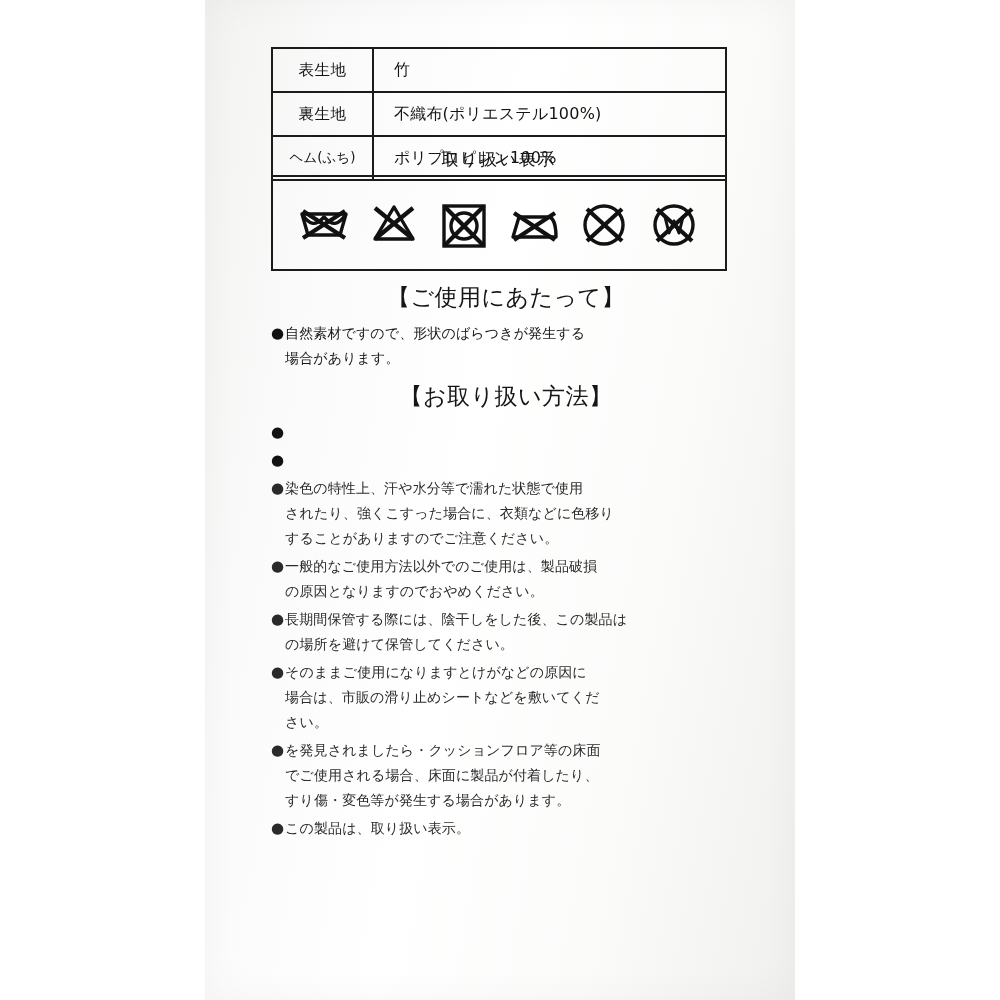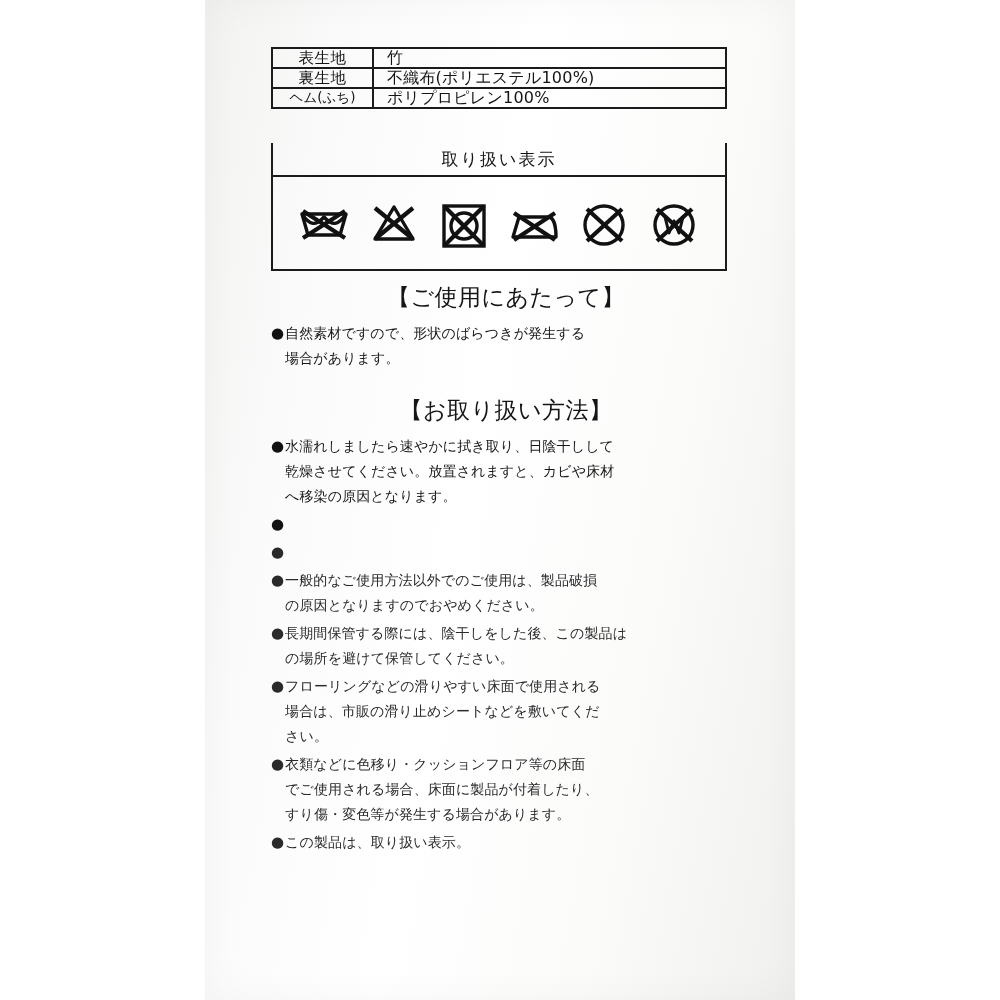--- a/index.html
+++ b/index.html
@@ -37,23 +37,24 @@
     left: 66px;
     top: 47px;
     width: 456px;
     border: 2px solid #1b1b1b;
     border-bottom: none;
     box-sizing: border-box;
   }
   .mat-row {
     display: flex;
     border-bottom: 2px solid #1b1b1b;
-    height: 20px;
-    align-items: center;
-    box-sizing: border-box;
+    height: 44px;
+    align-items: center;
+    box-sizing: border-box;
+    gap: 7px;
   }
   .mat-key {
     width: 101px;
     flex: 0 0 101px;
     border-right: 2px solid #1b1b1b;
     height: 100%;
     display: flex;
     align-items: center;
     justify-content: center;
     font-size: 15.5px;
@@ -120,21 +121,21 @@
     width: 470px;
     color: #171717;
   }
   .center-head {
     text-align: center;
     font-size: 23px;
     letter-spacing: 0.5px;
     margin: 0 0 8px 0;
     color: #151515;
   }
-  .center-head.second { margin-top: 24px; font-family: Liberation Serif, serif; }
+  .center-head.second { margin-top: 10px; font-family: Liberation Serif, serif; }
   .note {
     display: flex;
     align-items: flex-start;
     margin-bottom: 3px;
   }
   .bullet {
     flex: 0 0 auto;
     font-size: 15px;
     line-height: 25px;
     margin-right: 1px;
@@ -235,49 +236,49 @@
     <div class="note">
       <span class="bullet">●</span>
       <span class="note-text">自然素材ですので、形状のばらつきが発生する
 場合があります。</span>
     </div>
 
     <p class="center-head second">【お取り扱い方法】</p>
 
     <div class="note">
       <span class="bullet">●</span>
-      <span class="note-text">水濡れしましたら速やかに拭き取り、日陰干しして
-乾燥させてください。放置されますと、カビや床材
-へ移染の原因となります。</span>
     </div>
     <div class="note">
       <span class="bullet">●</span>
     </div>
     <div class="note faded">
       <span class="bullet">●</span>
+      <span class="note-text">染色の特性上、汗や水分等で濡れた状態で使用
+されたり、強くこすった場合に、衣類などに色移り
+することがありますのでご注意ください。</span>
     </div>
     <div class="note faded">
       <span class="bullet">●</span>
       <span class="note-text">一般的なご使用方法以外でのご使用は、製品破損
 の原因となりますのでおやめください。</span>
     </div>
     <div class="note faded">
       <span class="bullet">●</span>
       <span class="note-text">長期間保管する際には、陰干しをした後、この製品は
 の場所を避けて保管してください。</span>
     </div>
     <div class="note faded">
       <span class="bullet">●</span>
-      <span class="note-text">フローリングなどの滑りやすい床面で使用される
+      <span class="note-text">そのままご使用になりますとけがなどの原因に
 場合は、市販の滑り止めシートなどを敷いてくだ
 さい。</span>
     </div>
     <div class="note faded">
       <span class="bullet">●</span>
-      <span class="note-text">衣類などに色移り・クッションフロア等の床面
+      <span class="note-text">を発見されましたら・クッションフロア等の床面
 でご使用される場合、床面に製品が付着したり、
 すり傷・変色等が発生する場合があります。</span>
     </div>
     <div class="note faded">
       <span class="bullet">●</span>
       <span class="note-text">この製品は、取り扱い表示。</span>
     </div>
 
   </div>
 

